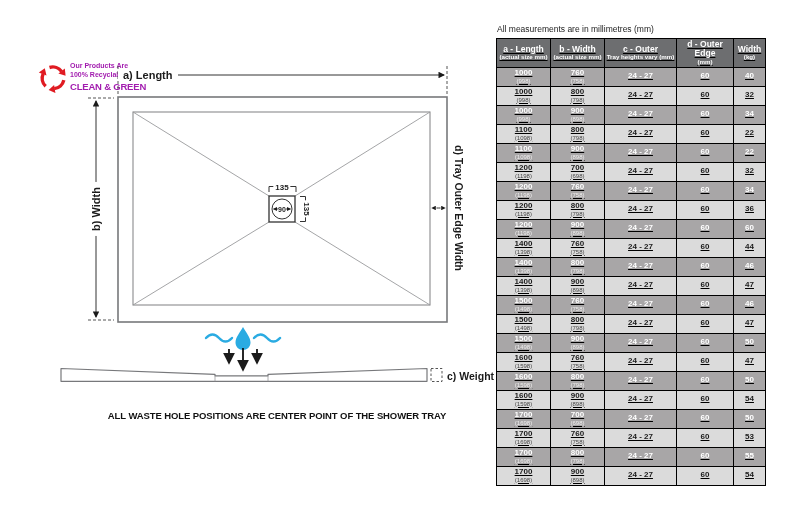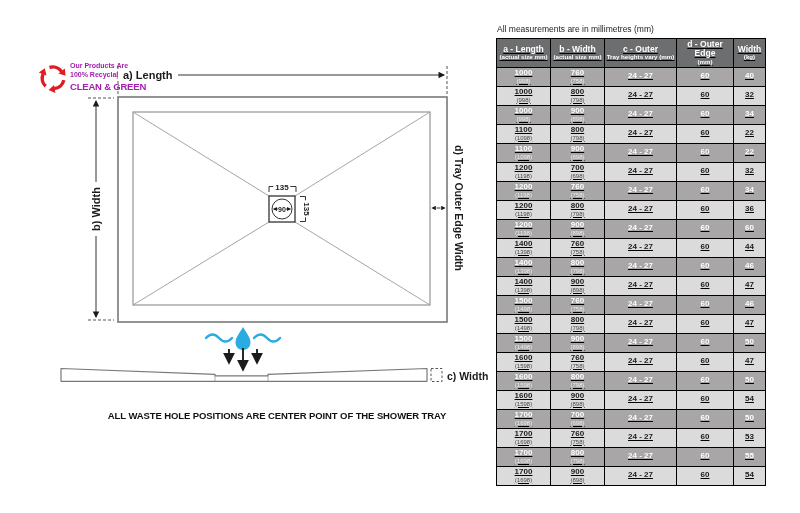--- a/index.html
+++ b/index.html
@@ -139,21 +139,21 @@
     <rect x="431" y="368.5" width="11" height="13" fill="none" stroke="#555" stroke-width="1" stroke-dasharray="2.5,2"></rect>
   </svg>
 
   <div class="abs dim-label len-label">
     <span>a) Length</span>
   </div>
   <div class="abs dim-label wid-label">
     <span>b) Width</span>
   </div>
   <div class="abs oew-label">d) Tray Outer Edge Width</div>
-  <div class="abs hgt-label">c) Width</div>
+  <div class="abs hgt-label">c) Weight</div>
   <div class="abs waste-dim w135-top">135</div>
   <div class="abs waste-dim w135-right">135</div>
   <div class="abs w90">90</div>
   <div class="abs caption">ALL WASTE HOLE POSITIONS ARE CENTER POINT OF THE SHOWER TRAY</div>
 
   <div class="abs note">All measurements are in millimetres (mm)</div>
 
   <div class="abs table-wrap">
     <table class="spec">
       <colgroup>

